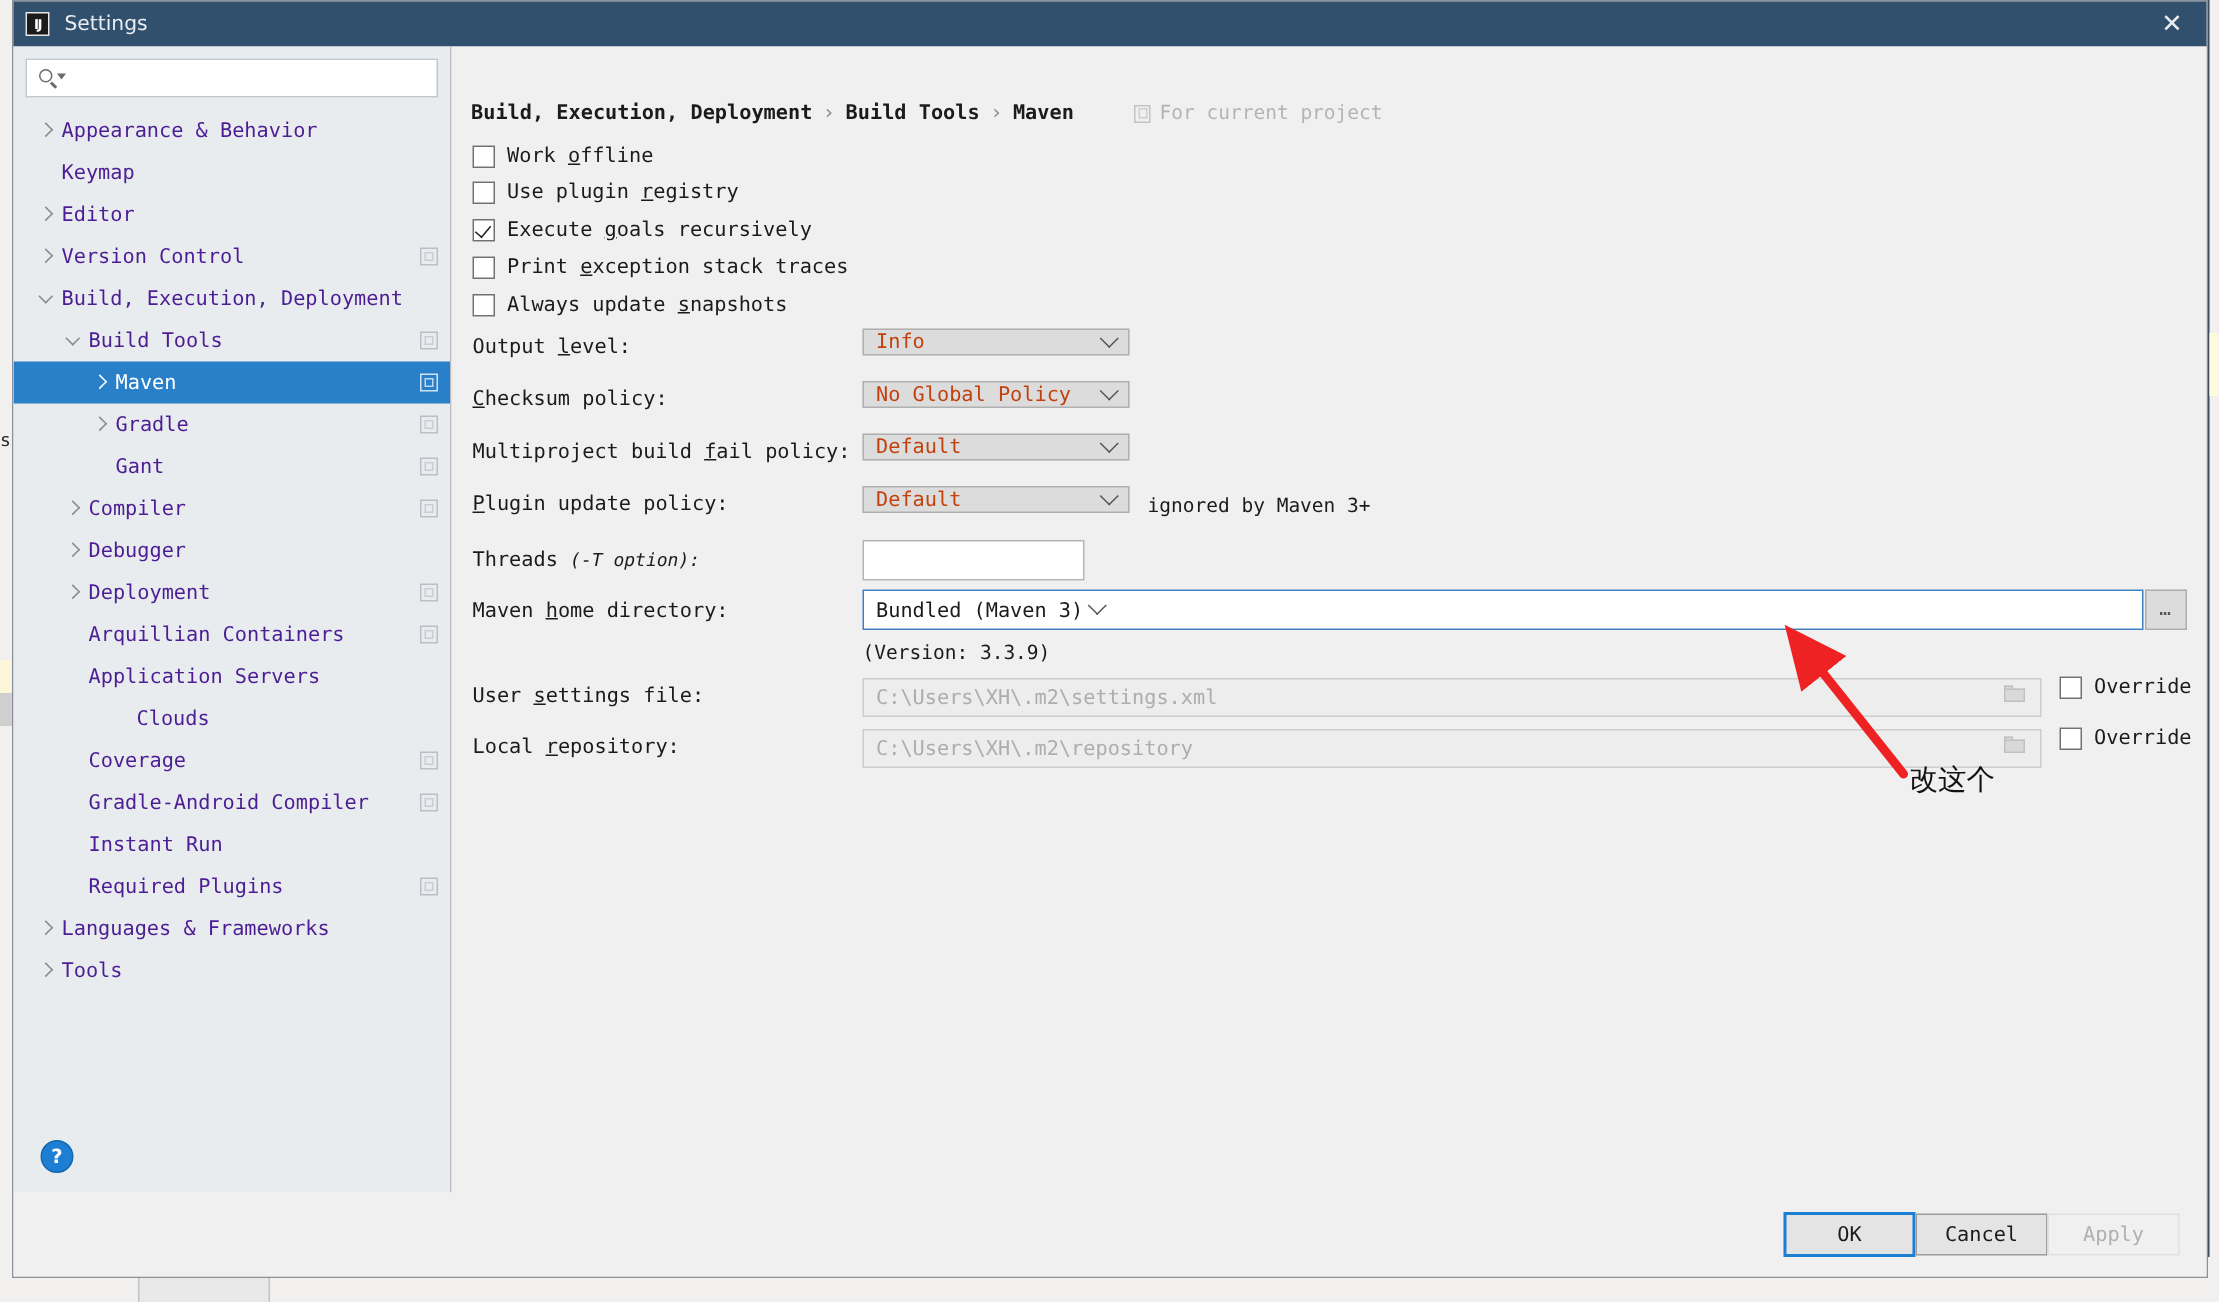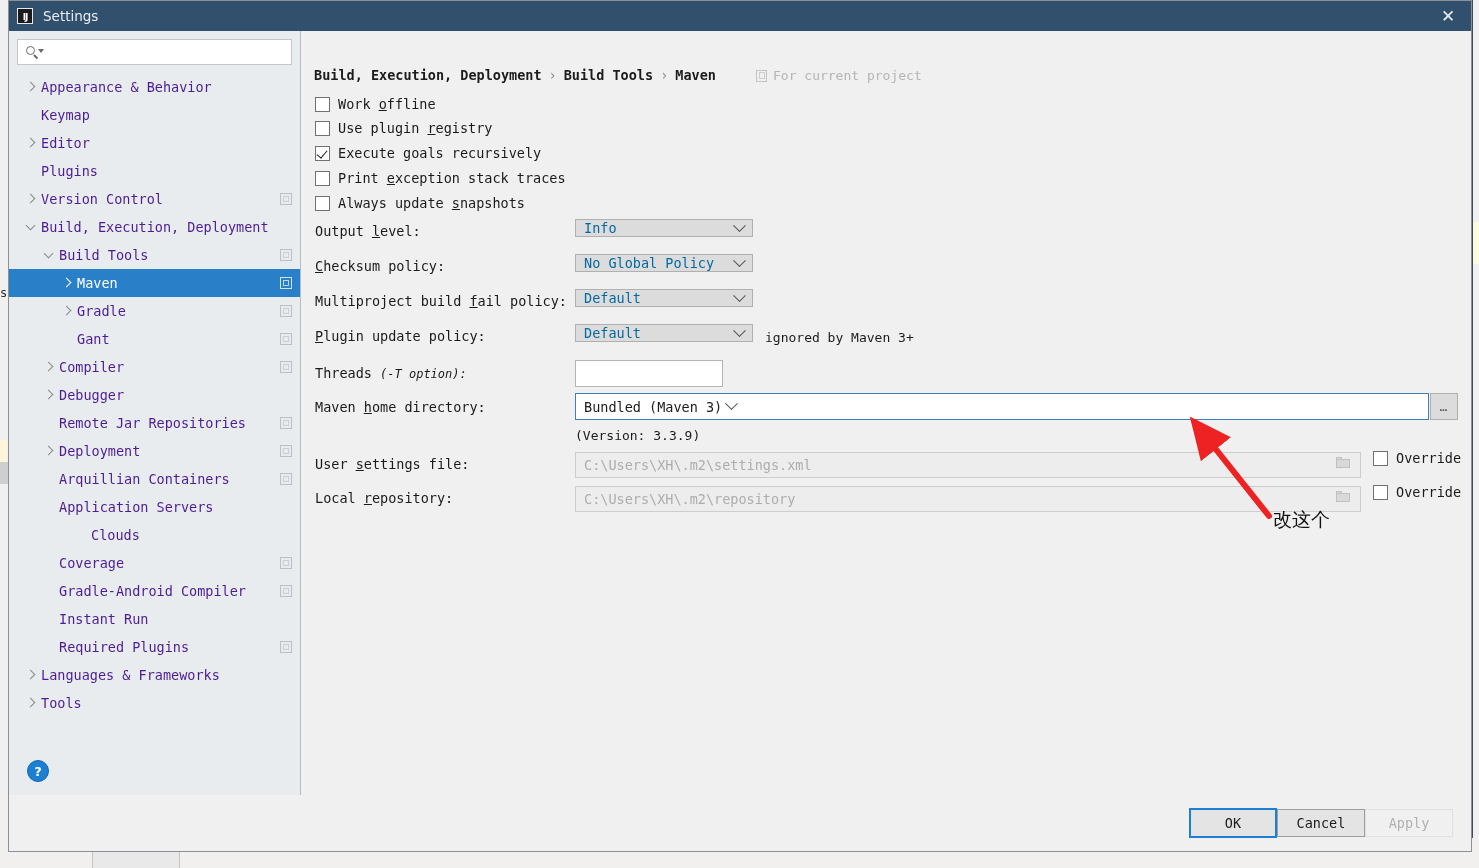--- a/index.html
+++ b/index.html
@@ -216,21 +216,21 @@
   .frow { position:absolute; left:14px; display:flex; align-items:center; }
   .flabel { font-size:13.5px; color:#1b1b1b; white-space:nowrap;
             font-family:"DejaVu Sans Mono","Liberation Mono",monospace; }
   .flabel .ital { font-style:italic; font-size:12px; }
 
   .combo {
     position:absolute;
     height:18px; background:#dcdcdc;
     border:1px solid #b0b0b0; box-sizing:border-box;
     display:flex; align-items:center;
-    padding-left:8px; font-size:13.5px; color:#0369a1;
+    padding-left:8px; font-size:13.5px; color:#c2410c;
     font-family:"DejaVu Sans Mono","Liberation Mono",monospace;
   }
   .combo .cval { flex:1; white-space:nowrap; }
   .chev {
     width:18px; display:flex; align-items:center; justify-content:center; margin-right:4px;
   }
   .chev::before{
     content:""; width:8px;height:8px;
     border-right:1.6px solid #555; border-bottom:1.6px solid #555;
     transform:rotate(45deg) translate(-2px,-2px);
@@ -356,24 +356,20 @@
           </div>
           <div class="tree-row" style="padding-left: 14px;">
             <span class="tw"></span>
             <span class="tree-label">Keymap</span>
           </div>
           <div class="tree-row" style="padding-left: 14px;">
             <span class="tw right"></span>
             <span class="tree-label">Editor</span>
           </div>
           <div class="tree-row" style="padding-left: 14px;">
-            <span class="tw"></span>
-            <span class="tree-label">Plugins</span>
-          </div>
-          <div class="tree-row" style="padding-left: 14px;">
             <span class="tw right"></span>
             <span class="tree-label">Version Control</span>
             <span class="scope-badge"></span>
           </div>
           <div class="tree-row" style="padding-left: 14px;">
             <span class="tw down"></span>
             <span class="tree-label">Build, Execution, Deployment</span>
           </div>
           <div class="tree-row" style="padding-left: 32px;">
             <span class="tw down"></span>
@@ -396,25 +392,20 @@
             <span class="scope-badge"></span>
           </div>
           <div class="tree-row" style="padding-left: 32px;">
             <span class="tw right"></span>
             <span class="tree-label">Compiler</span>
             <span class="scope-badge"></span>
           </div>
           <div class="tree-row" style="padding-left: 32px;">
             <span class="tw right"></span>
             <span class="tree-label">Debugger</span>
-          </div>
-          <div class="tree-row" style="padding-left: 32px;">
-            <span class="tw"></span>
-            <span class="tree-label">Remote Jar Repositories</span>
-            <span class="scope-badge"></span>
           </div>
           <div class="tree-row" style="padding-left: 32px;">
             <span class="tw right"></span>
             <span class="tree-label">Deployment</span>
             <span class="scope-badge"></span>
           </div>
           <div class="tree-row" style="padding-left: 32px;">
             <span class="tw"></span>
             <span class="tree-label">Arquillian Containers</span>
             <span class="scope-badge"></span>

